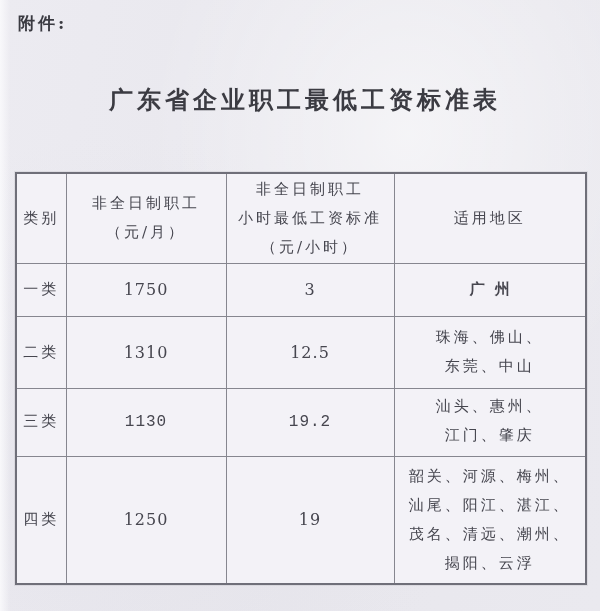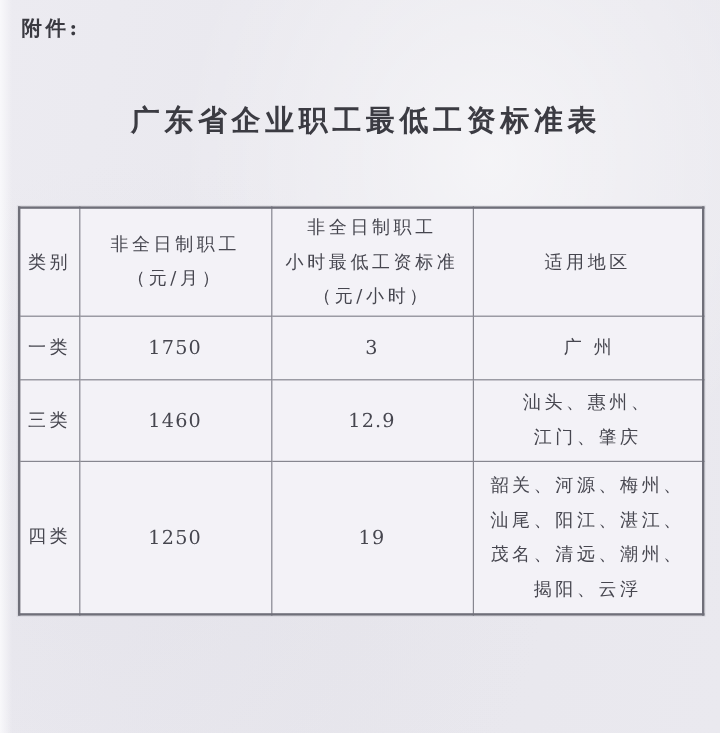--- a/index.html
+++ b/index.html
@@ -66,29 +66,30 @@
     white-space: pre-line;
     line-height: 29px;
   }
   .wage-table td.num {
     font-size: 16px;
     letter-spacing: 1px;
   }
   .wage-table td.regions-wide {
     letter-spacing: 10px;
     text-indent: 10px;
+    font-weight: bold;
   }
   col.c-category { width: 50px; }
   col.c-monthly  { width: 160px; }
   col.c-hourly   { width: 168px; }
   col.c-regions  { width: 192px; }
   tr.r-header { height: 90px; }
   tr.r-1 { height: 53px; }
   tr.r-2 { height: 72px; }
-  tr.r-3 { height: 68px; }
+  tr.r-3 { height: 68px; font-family: Liberation Mono, monospace; }
   tr.r-4 { height: 128px; }
 </style>
 </head>
 <body>
 
 <div class="page">
 
   <div class="attachment-label">附件:</div>
 
   <h1 class="doc-title">广东省企业职工最低工资标准表</h1>
@@ -109,24 +110,31 @@
 小时最低工资标准
 （元/小时）</td>
         <td>适用地区</td>
       </tr>
       <tr class="r-1">
         <td>一类</td>
         <td class="num">1750</td>
         <td class="num">3</td>
         <td class="regions-wide">广州</td>
       </tr>
+      <tr class="r-2">
+        <td>二类</td>
+        <td class="num">1310</td>
+        <td class="num">12.5</td>
+        <td>珠海、佛山、
+东莞、中山</td>
+      </tr>
       <tr class="r-3">
         <td>三类</td>
-        <td class="num">1460</td>
-        <td class="num">12.9</td>
+        <td class="num">1130</td>
+        <td class="num">19.2</td>
         <td>汕头、惠州、
 江门、肇庆</td>
       </tr>
       <tr class="r-4">
         <td>四类</td>
         <td class="num">1250</td>
         <td class="num">19</td>
         <td>韶关、河源、梅州、
 汕尾、阳江、湛江、
 茂名、清远、潮州、

